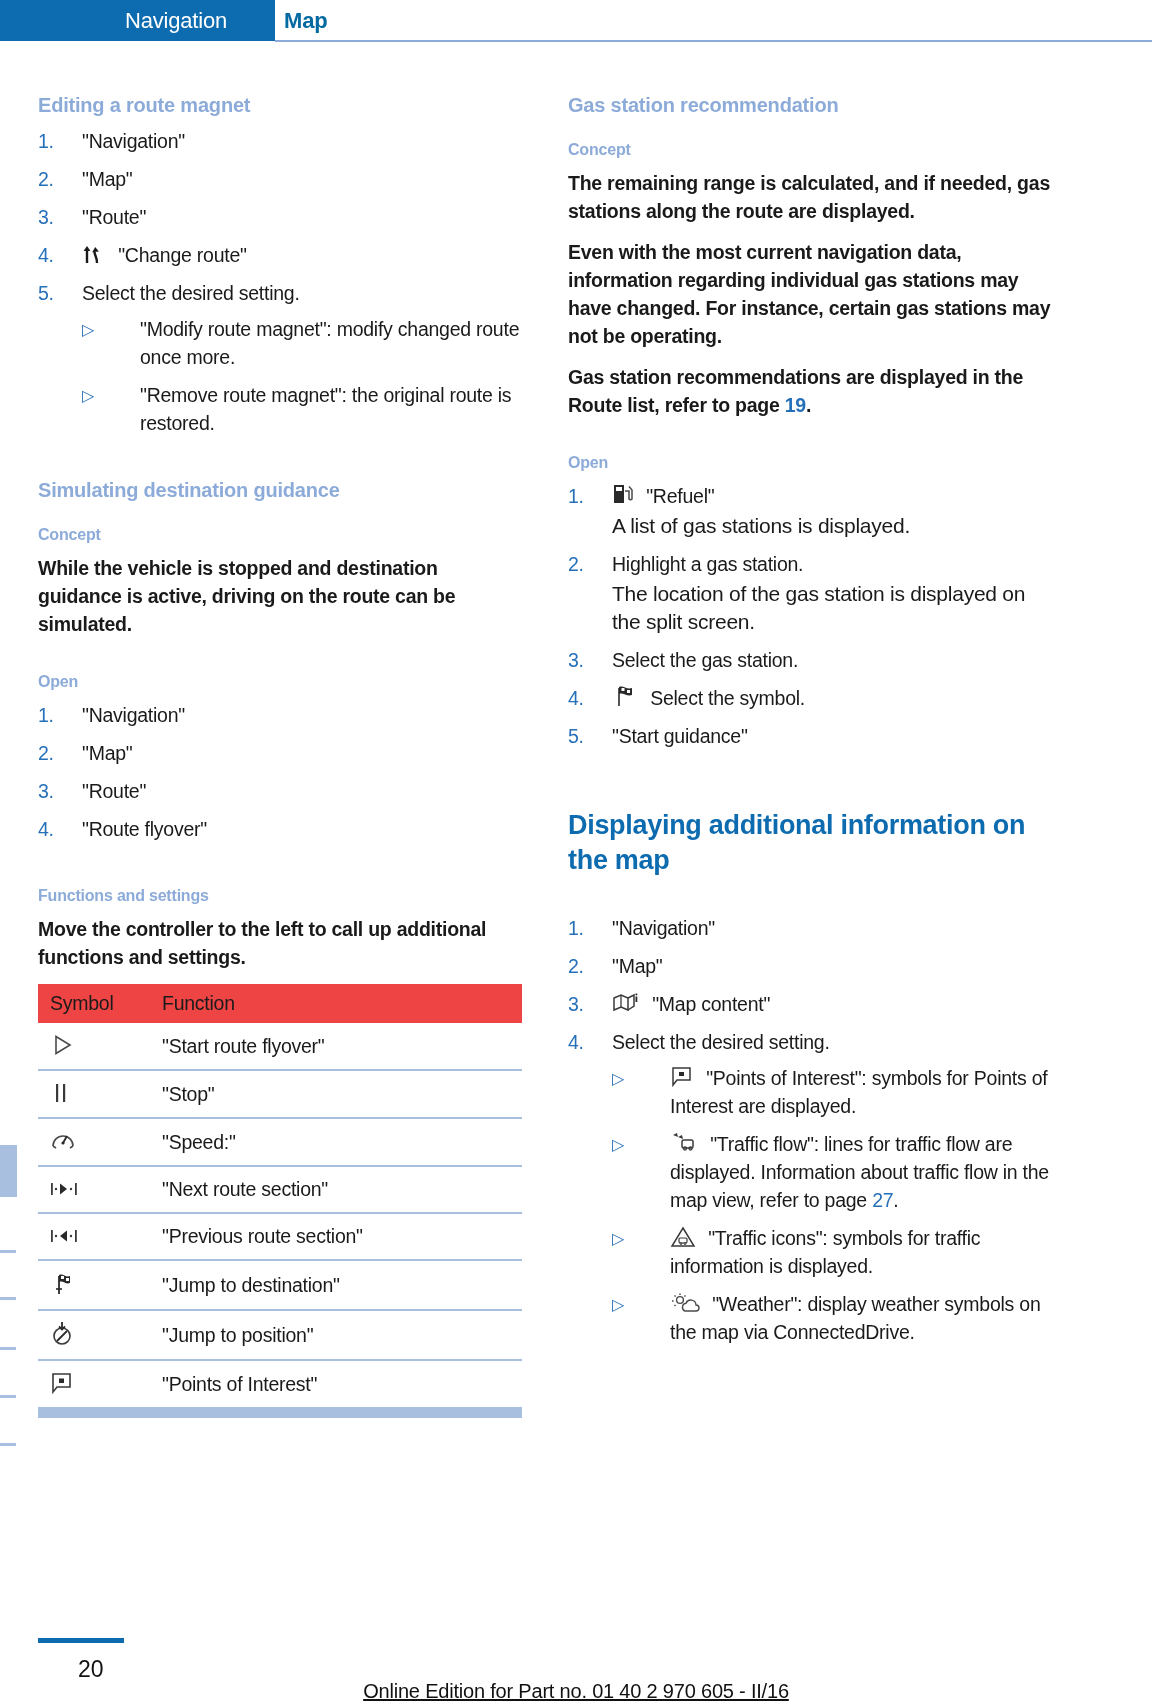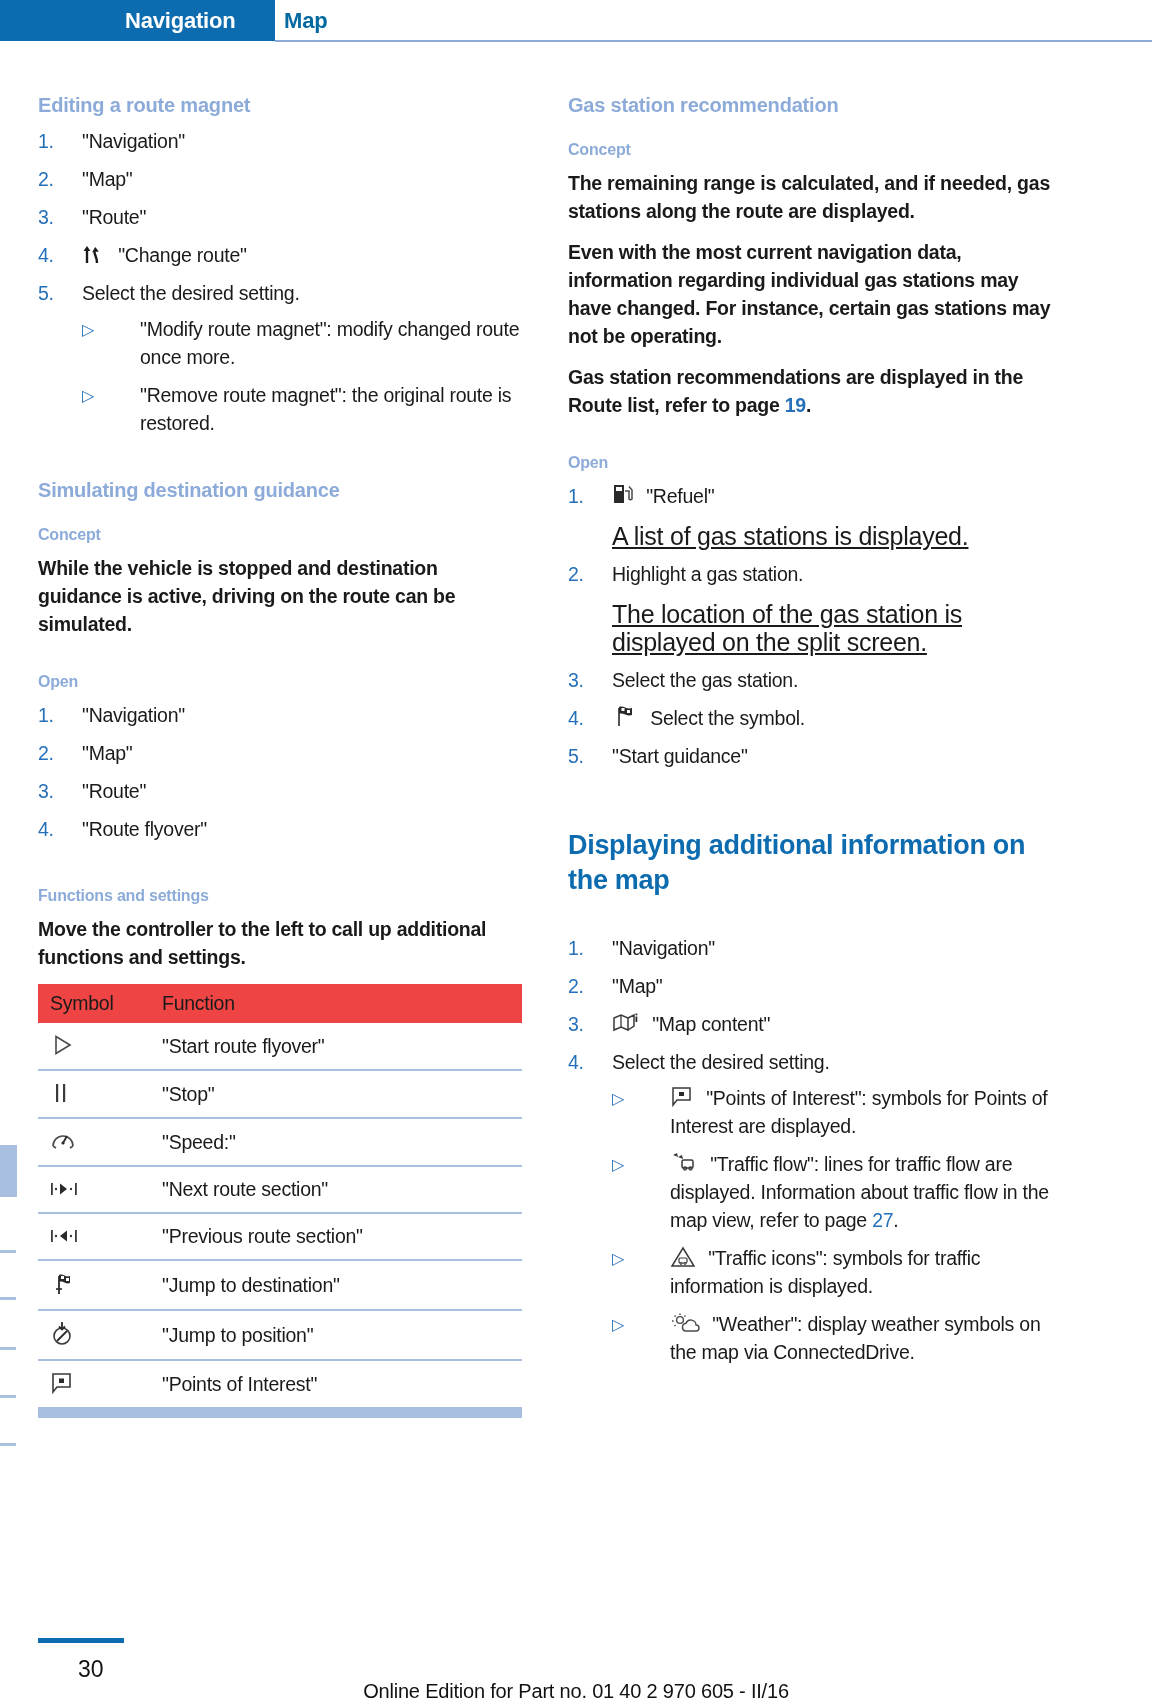--- a/index.html
+++ b/index.html
@@ -15,21 +15,21 @@
   
   .header {
     position:absolute; top:0; left:0; width:1152px; height:41px;
   }
   .header-bar-blue {
     position:absolute; left:0; top:0; width:275px; height:41px;
     background:#0d6bb0;
   }
   .header-chapter {
     position:absolute; left:125px; top:8px;
-    color:#ffffff; font-size:22px; font-weight:bold;
+    color:#ffffff; font-size:22px; font-weight:normal;
     letter-spacing:-0.2px;
   }
   .header-section {
     position:absolute; left:284px; top:8px;
     color:#0369a1; font-size:22px; font-weight:bold;
     letter-spacing:-0.2px;
   }
   .header-rule {
     position:absolute; left:275px; top:40px; width:877px; height:2px;
     background:#8cabd9;
@@ -76,23 +76,22 @@
     padding-left:44px;
     font-size:19.5px; line-height:28px;
     margin-bottom:10px;
     letter-spacing:-0.25px;
   }
   ol.steps > li > .num {
     position:absolute; left:0; top:0;
     color:#2570b8; font-size:19.5px;
   }
   .cont {
-    font-size:25px; line-height:28px; letter-spacing:-0.25px;
-    margin-top:12px;
-    text-decoration:underline;
+    font-size:21px; line-height:28px; letter-spacing:-0.25px;
+    margin-top:2px;
   }
 
   
   ul.tri { margin:8px 0 0 0; padding:0; list-style:none; }
   ul.tri > li {
     position:relative;
     padding-left:58px;
     font-size:19.5px; line-height:28px;
     margin-bottom:10px;
     letter-spacing:-0.25px;
@@ -154,21 +153,21 @@
     position:absolute; left:38px; top:1638px; width:86px; height:5px;
     background:#0d6bb0;
   }
   .footer-pageno {
     position:absolute; left:78px; top:1656px;
     font-size:23px; color:#111;
   }
   .footer-edition {
     position:absolute; left:0; top:1680px; width:1152px;
     text-align:center;
-    font-size:20px; color:#111; letter-spacing:-0.2px;
+    font-size:20px; color:#111; letter-spacing:-0.2px;text-decoration:underline;
   }
 </style>
 </head>
 <body>
 
 <div class="header">
   <div class="header-bar-blue"></div>
   <div class="header-chapter">Navigation</div>
   <div class="header-section">Map</div>
   <div class="header-rule"></div>
@@ -520,14 +519,14 @@
           </span>
           <span>"Weather": display weather symbols on the map via ConnectedDrive.</span>
         </li>
       </ul>
     </li>
   </ol>
 
 </div>
 
 <div class="footer-rule"></div>
-<div class="footer-pageno">30</div>
+<div class="footer-pageno">20</div>
 <div class="footer-edition">Online Edition for Part no. 01 40 2 970 605 - II/16</div>
 
 </body></html>

